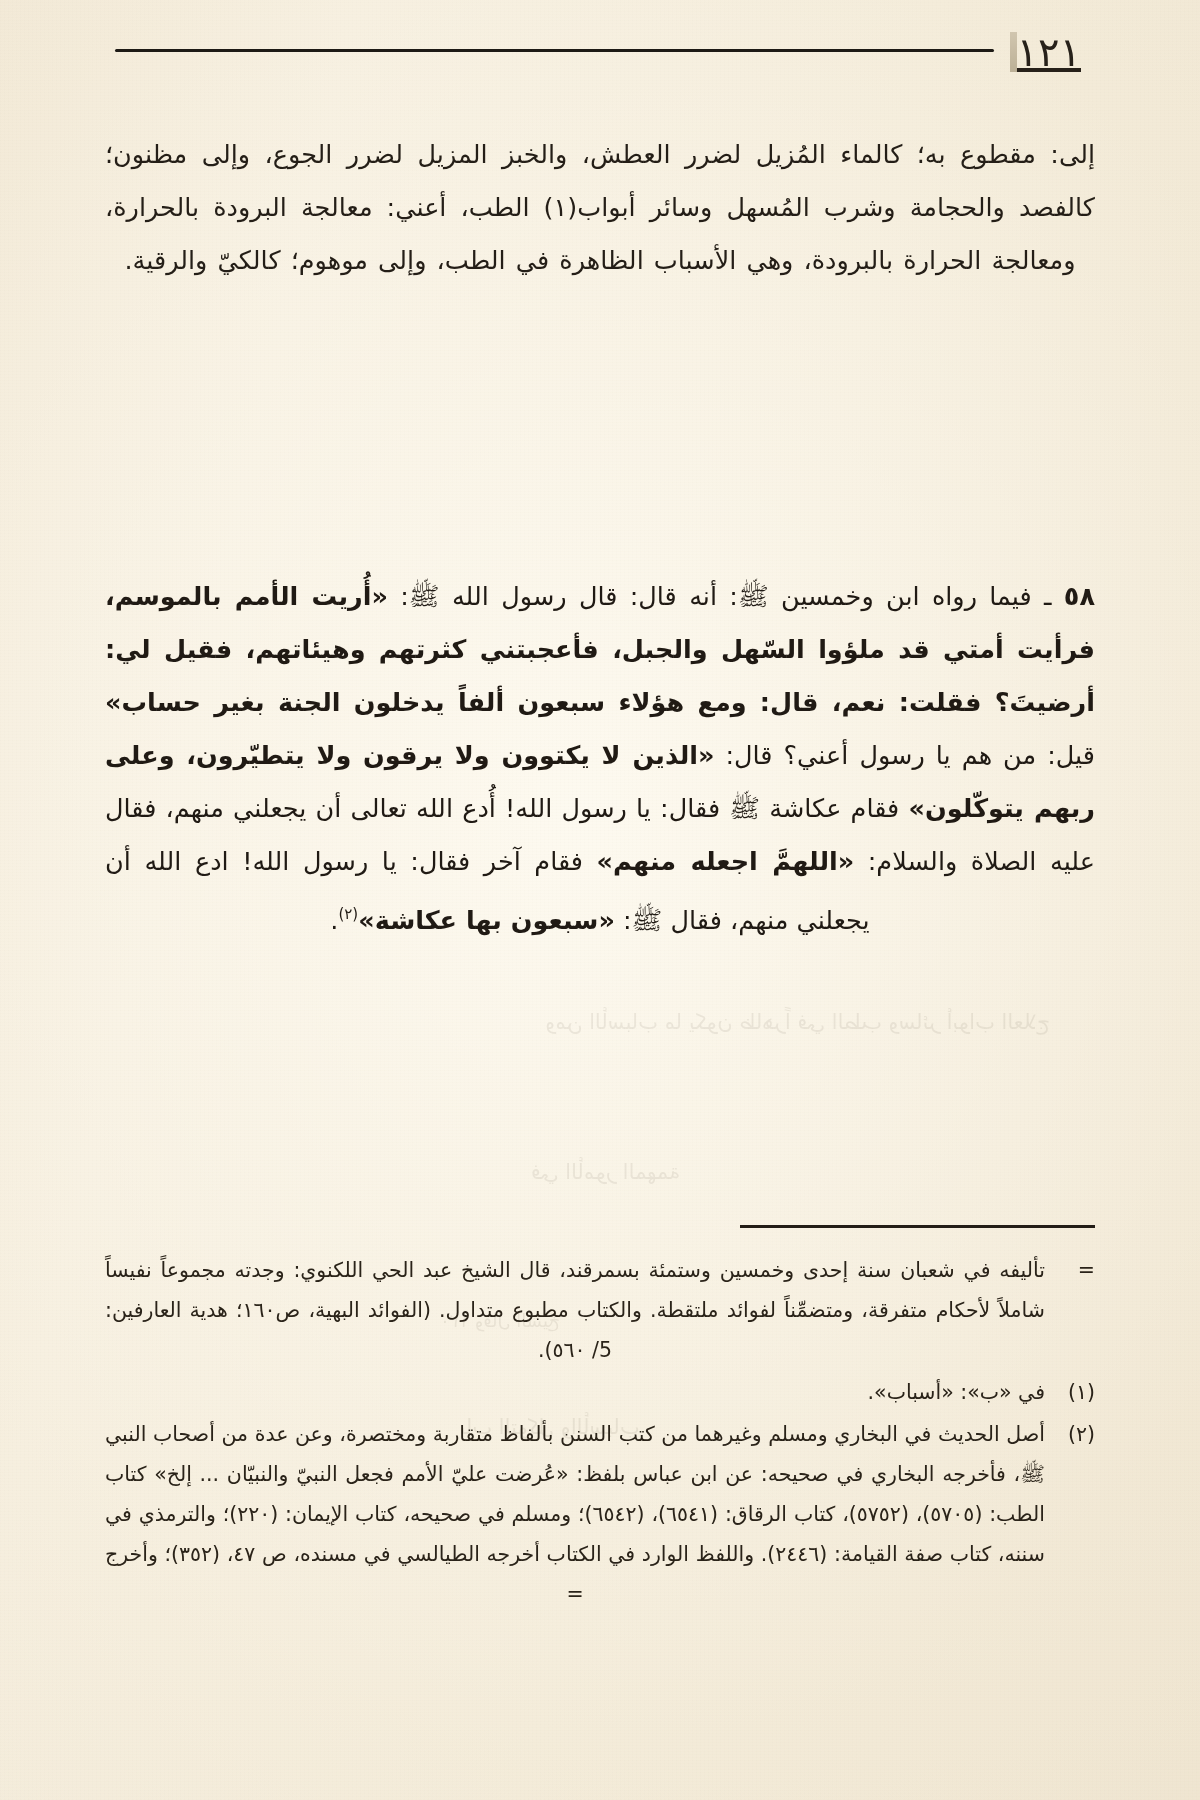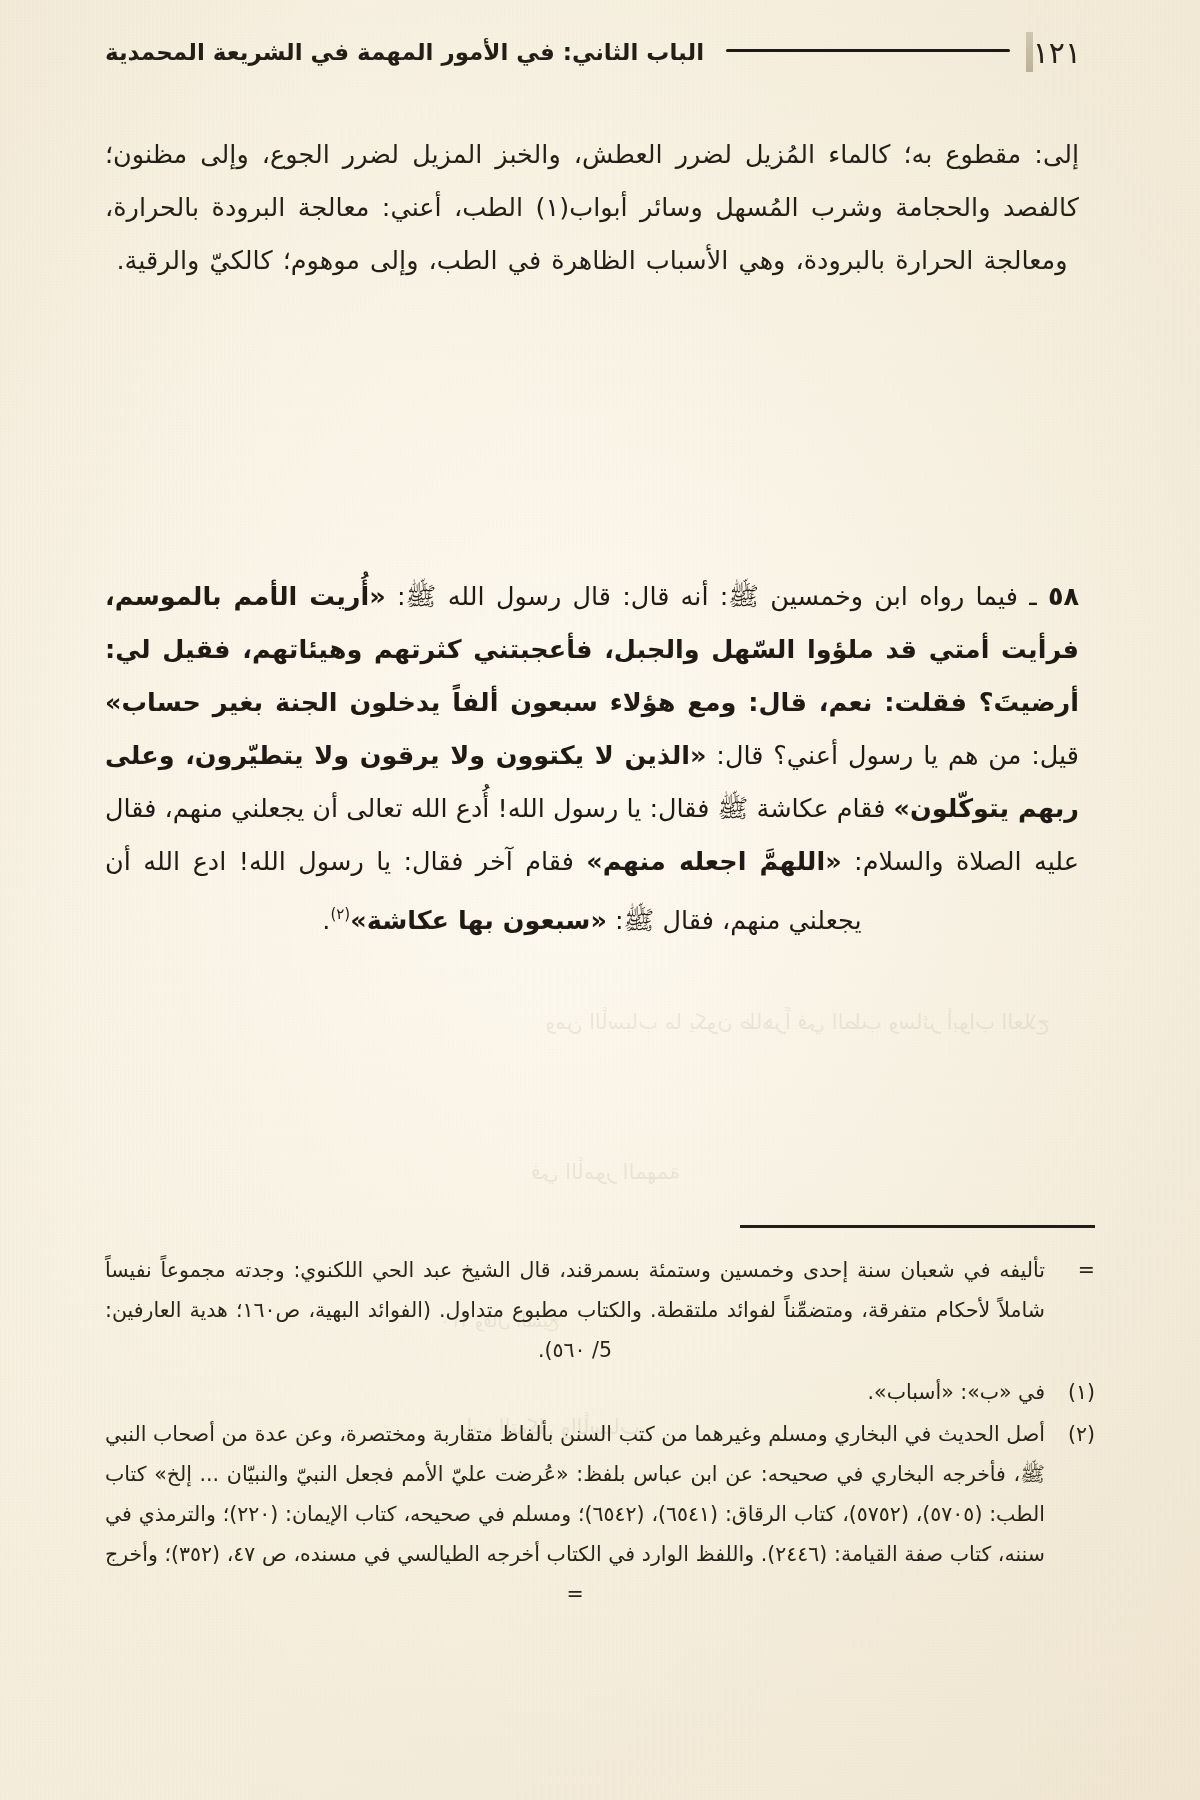--- a/index.html
+++ b/index.html
@@ -60,26 +60,27 @@
     top: 26px;
     right: 0;
     left: 0;
     height: 52px;
     display: flex;
     flex-direction: row;
     align-items: center;
     gap: 0;
   }
   .folio {
-    font-size: 30px;
+    font-size: 40px;
     color: #27211a;
     letter-spacing: 2px;
     padding-right: 14px;
     white-space: nowrap;
     font-family: "DejaVu Sans", sans-serif;
+    text-decoration: underline;
   }
   .folio-bar {
     width: 7px;
     height: 40px;
     background: linear-gradient(180deg, #cfc4ad, #b9ad93);
     margin-left: 10px;
     flex: none;
     opacity: .95;
   }
   .header-rule {
@@ -94,21 +95,21 @@
     color: #231d16;
     white-space: nowrap;
     padding-right: 12px;
     letter-spacing: 0px;
     font-weight: 600;
   }
 
   
   .body-block {
     position: absolute;
-    right: 16px;
+    right: 0;
     left: 0;
   }
   .para {
     text-align: justify;
     text-align-last: center;
     color: #241e17;
     font-size: 25.5px;
     line-height: 53px;
     letter-spacing: 0px;
     word-spacing: 2px;
@@ -187,21 +188,20 @@
   <div class="bleed" style="top:1160px; right:520px;">في الأمور المهمة</div>
   <div class="bleed" style="top:1415px; right:560px;">باب التوكل والأسباب</div>
   <div class="bleed" style="top:1310px; right:640px; font-size:18px;">١٢٠ وقال الشيخ</div>
 
   <div class="content">
 
     <div class="header">
       <div class="folio">١٢١</div>
       <div class="folio-bar"></div>
       <div class="header-rule"></div>
-      <div class="header-title">الباب الثاني: في الأمور المهمة في الشريعة المحمدية</div>
     </div>
 
     <div class="body-block" style="top: 128px;">
       <div class="para">
         <span>إلى: مقطوع به؛ كالماء المُزيل لضرر العطش، والخبز المزيل لضرر الجوع، وإلى مظنون؛ كالفصد والحجامة وشرب المُسهل وسائر أبواب(١) الطب، أعني: معالجة البرودة بالحرارة، ومعالجة الحرارة بالبرودة، وهي الأسباب الظاهرة في الطب، وإلى موهوم؛ كالكيّ والرقية.</span>
       </div>
     </div>
 
 
     <div class="body-block" style="top: 570px;">

